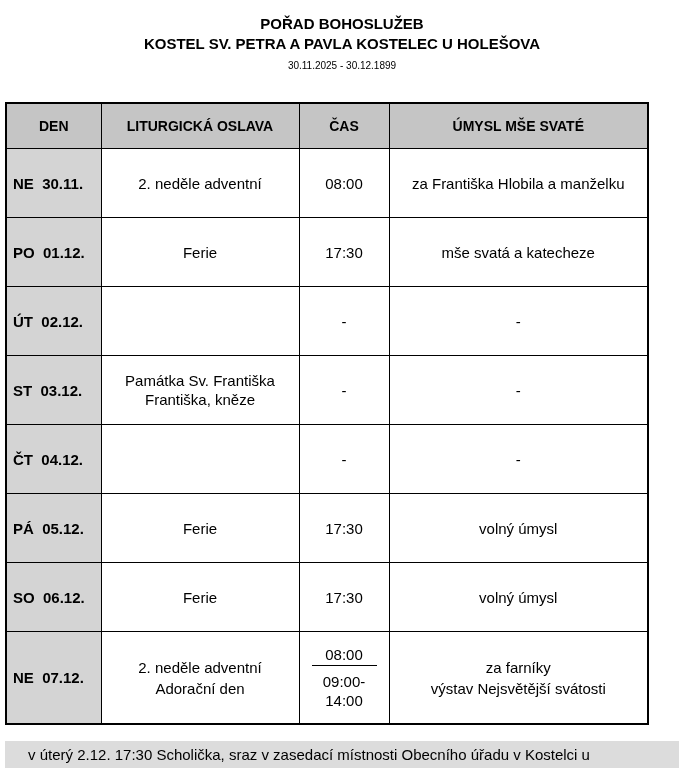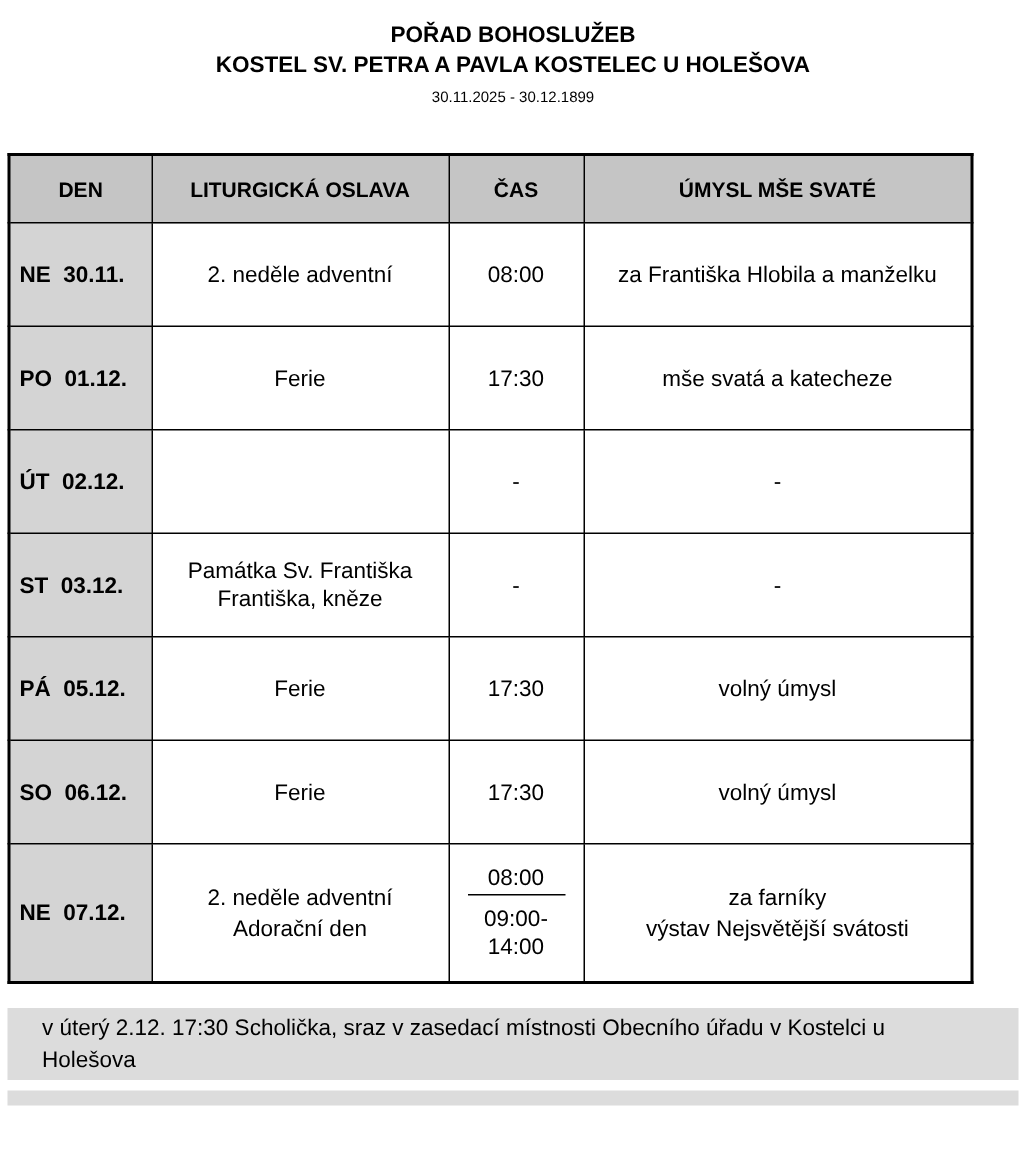--- a/index.html
+++ b/index.html
@@ -124,20 +124,32 @@
             <div class="line">Památka Sv. Františka Františka, kněze</div>
           </td>
           <td class="cas">
             <div class="line">-</div>
           </td>
           <td class="umysl">
             <div class="line">-</div>
           </td>
         </tr>
         <tr>
+          <td class="den">ČT  04.12.</td>
+          <td class="oslava">
+            <div class="line"></div>
+          </td>
+          <td class="cas">
+            <div class="line">-</div>
+          </td>
+          <td class="umysl">
+            <div class="line">-</div>
+          </td>
+        </tr>
+        <tr>
           <td class="den">PÁ  05.12.</td>
           <td class="oslava">
             <div class="line">Ferie</div>
           </td>
           <td class="cas">
             <div class="line">17:30</div>
           </td>
           <td class="umysl">
             <div class="line">volný úmysl</div>
           </td>

